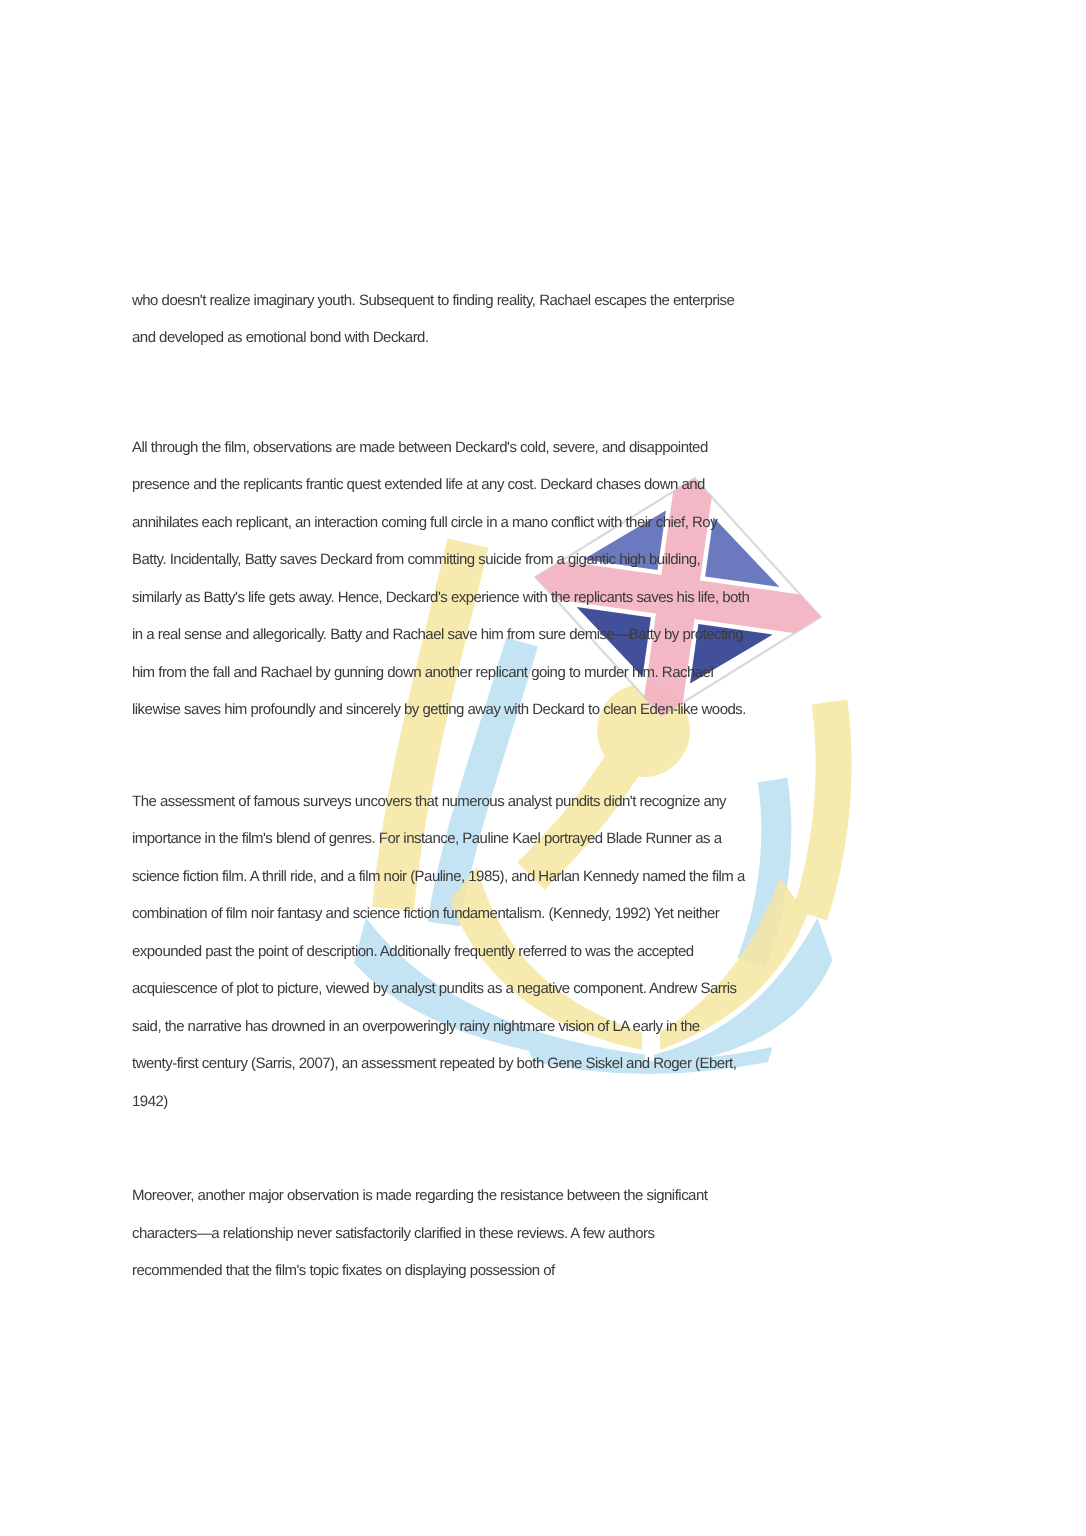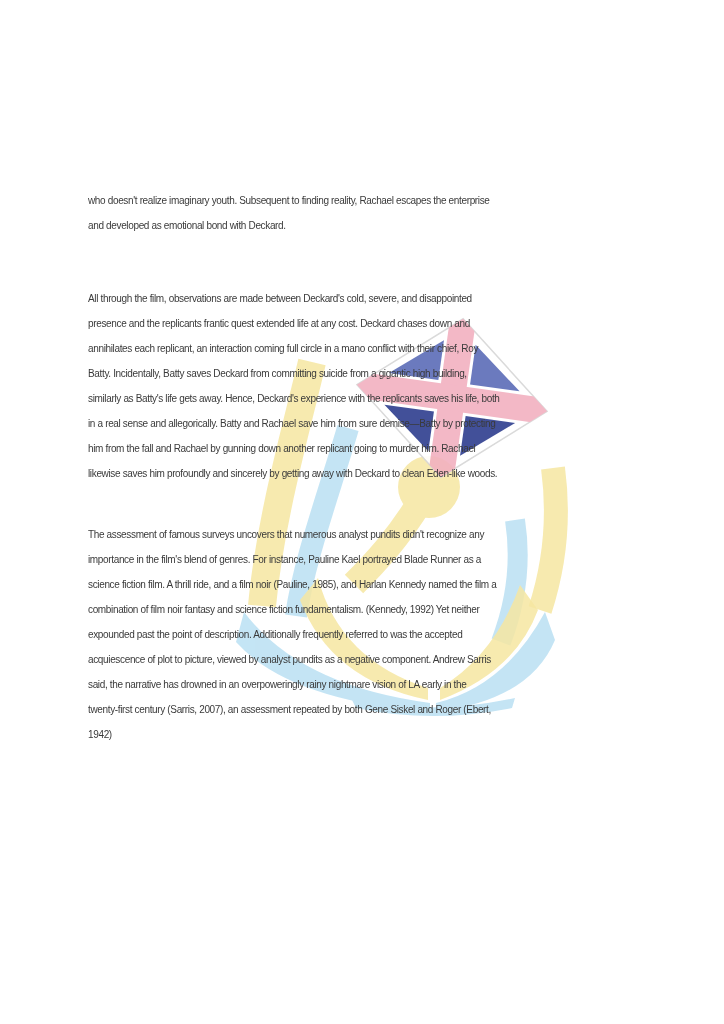--- a/index.html
+++ b/index.html
@@ -100,15 +100,18 @@
 likewise saves him profoundly and sincerely by getting away with Deckard to clean Eden-like woods.</p>
     <p class="para p3">The assessment of famous surveys uncovers that numerous analyst pundits didn't recognize any
 importance in the film's blend of genres. For instance, Pauline Kael portrayed Blade Runner as a
 science fiction film. A thrill ride, and a film noir (Pauline, 1985), and Harlan Kennedy named the film a
 combination of film noir fantasy and science fiction fundamentalism. (Kennedy, 1992) Yet neither
 expounded past the point of description. Additionally frequently referred to was the accepted
 acquiescence of plot to picture, viewed by analyst pundits as a negative component. Andrew Sarris
 said, the narrative has drowned in an overpoweringly rainy nightmare vision of LA early in the
 twenty-first century (Sarris, 2007), an assessment repeated by both Gene Siskel and Roger (Ebert,
 1942)</p>
+    <p class="para p4">Moreover, another major observation is made regarding the resistance between the significant
+characters—a relationship never satisfactorily clarified in these reviews. A few authors
+recommended that the film's topic fixates on displaying possession of</p>
   </div>
 
 </div>
 
 </body></html>

